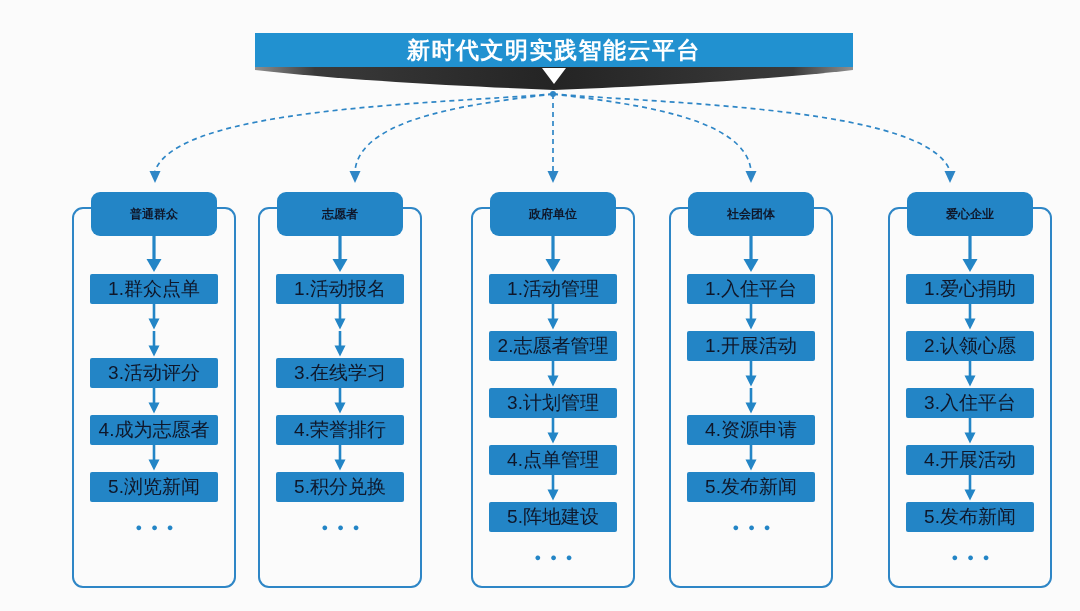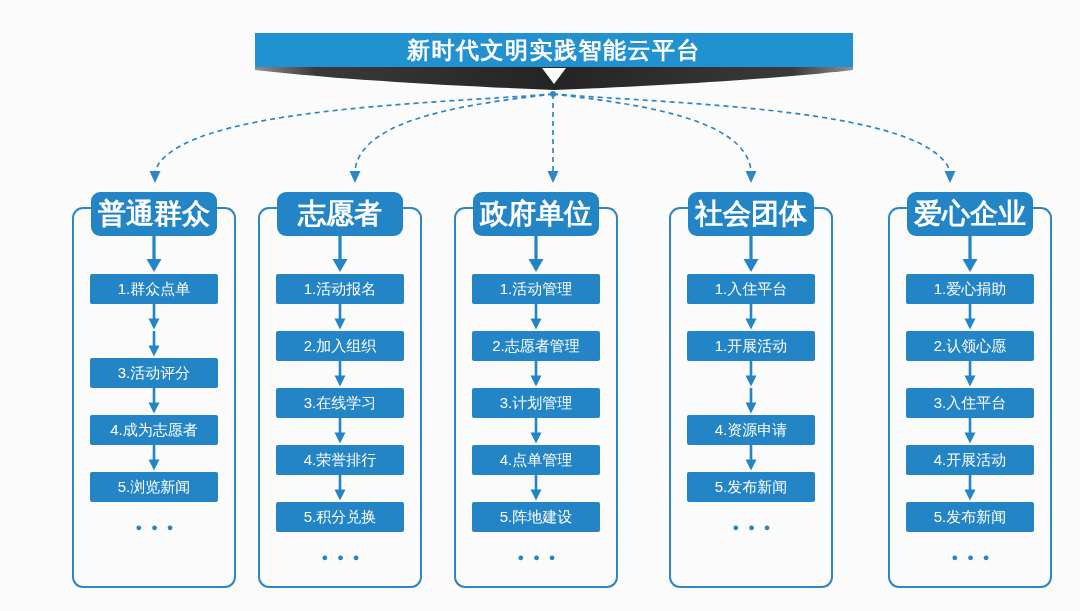--- a/index.html
+++ b/index.html
@@ -48,31 +48,31 @@
     border:2px solid var(--line-blue);border-radius:11px;
     background:transparent;
   }
   .col-header{
     position:relative;z-index:1;
     width:126px;height:44px;border-radius:9px;
     background:var(--blue);
     display:flex;align-items:center;justify-content:center;
     flex:none;
   }
-  .col-header span{color:#ffffff;font-size:28px;font-weight:bold;white-space:nowrap;}
+  .col-header span{color:#0f172a;font-size:12px;font-weight:bold;white-space:nowrap;}
   .arrow{display:block;flex:none;position:relative;z-index:1;}
   .arrow line{stroke:var(--blue);}
   .arrow polygon{fill:var(--blue);}
   .step{
     position:relative;z-index:1;flex:none;
     width:128px;height:30px;border-radius:2px;
     background:var(--blue);
     display:flex;align-items:center;justify-content:center;
   }
-  .step span{color:#ffffff;font-size:15px;white-space:nowrap;}
+  .step span{color:#0f172a;font-size:19px;white-space:nowrap;}
   .more{
     position:relative;z-index:1;flex:none;
     margin-top:20px;margin-left:4px;
     color:var(--blue);font-size:11px;font-weight:bold;letter-spacing:3px;
     line-height:10px;white-space:nowrap;
   }
 </style>
 </head>
 <body>
 
@@ -162,23 +162,20 @@
         <line x1="12" y1="0" x2="12" y2="25" stroke-width="3.2"></line>
         <polygon points="4.5,23 19.5,23 12,36"></polygon>
       </svg>
     <div class="step">
         <span>1.活动报名</span>
       </div>
     <svg class="arrow" width="18" height="27" viewBox="0 0 18 27">
         <line x1="9" y1="0" x2="9" y2="16" stroke-width="2.6"></line>
         <polygon points="3.5,14.5 14.5,14.5 9,25.5"></polygon>
       </svg>
-    <div class="step">
-        <span>2.加入组织</span>
-      </div>
     <svg class="arrow" width="18" height="27" viewBox="0 0 18 27">
         <line x1="9" y1="0" x2="9" y2="16" stroke-width="2.6"></line>
         <polygon points="3.5,14.5 14.5,14.5 9,25.5"></polygon>
       </svg>
     <div class="step">
         <span>3.在线学习</span>
       </div>
     <svg class="arrow" width="18" height="27" viewBox="0 0 18 27">
         <line x1="9" y1="0" x2="9" y2="16" stroke-width="2.6"></line>
         <polygon points="3.5,14.5 14.5,14.5 9,25.5"></polygon>
@@ -189,21 +186,21 @@
     <svg class="arrow" width="18" height="27" viewBox="0 0 18 27">
         <line x1="9" y1="0" x2="9" y2="16" stroke-width="2.6"></line>
         <polygon points="3.5,14.5 14.5,14.5 9,25.5"></polygon>
       </svg>
     <div class="step">
         <span>5.积分兑换</span>
       </div>
     <div class="more">● ● ●</div>
   </div>
 
-  <div class="column" style="left:454px">
+  <div class="column" style="left:471px">
     <div class="outline"></div>
     <div class="col-header">
         <span>政府单位</span>
       </div>
     <svg class="arrow" width="24" height="38" viewBox="0 0 24 38">
         <line x1="12" y1="0" x2="12" y2="25" stroke-width="3.2"></line>
         <polygon points="4.5,23 19.5,23 12,36"></polygon>
       </svg>
     <div class="step">
         <span>1.活动管理</span>

